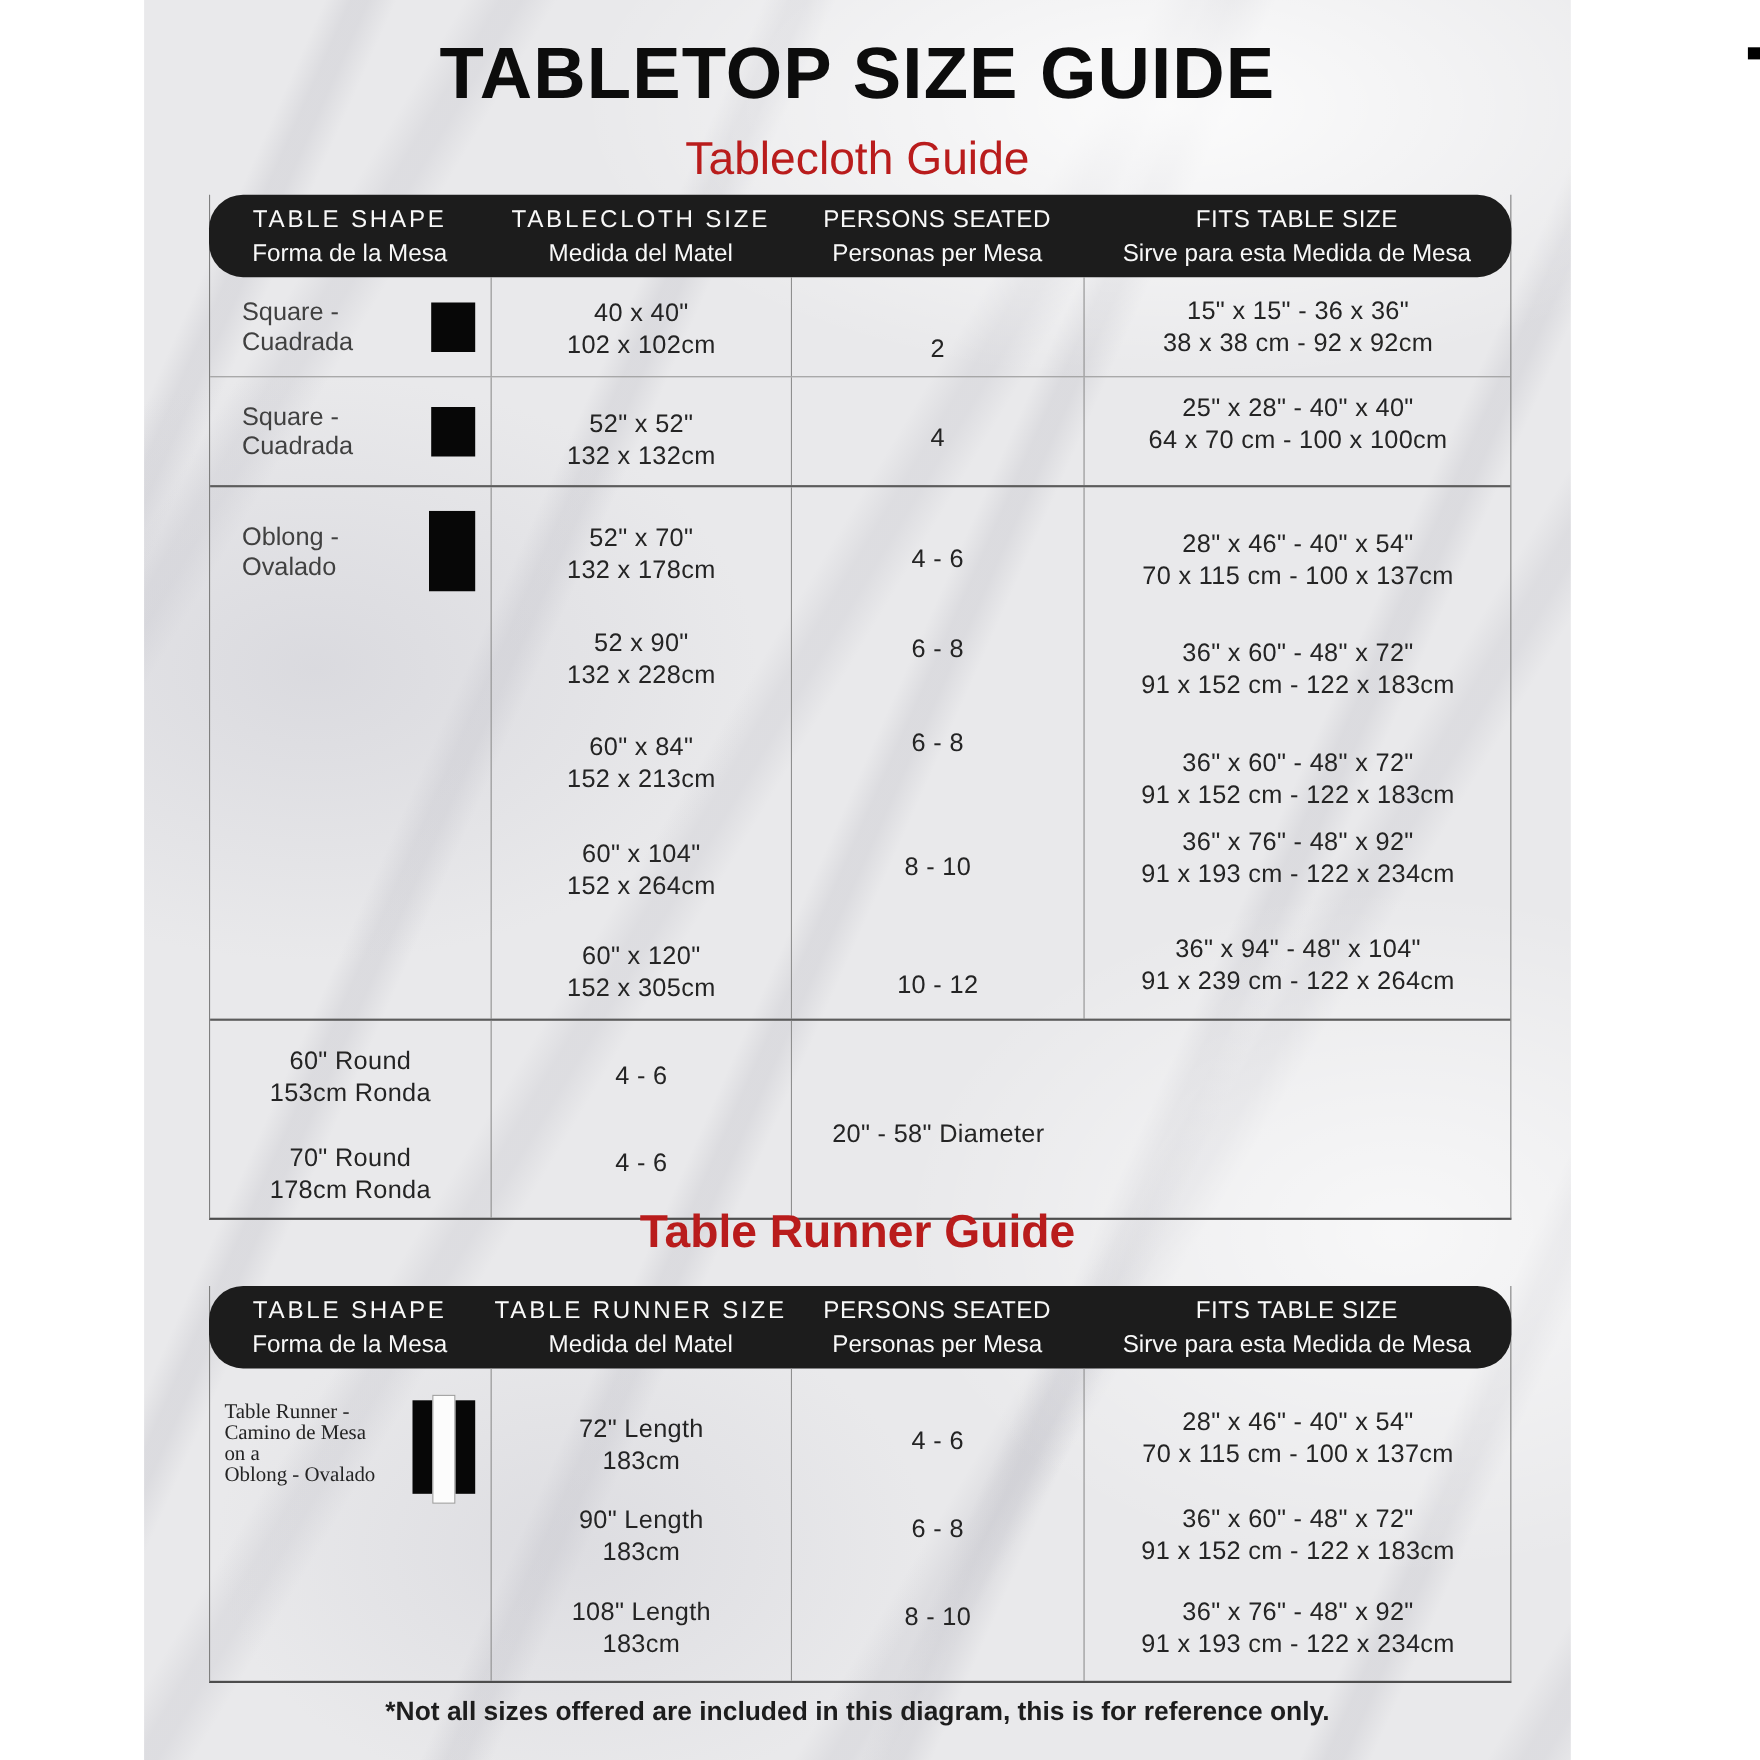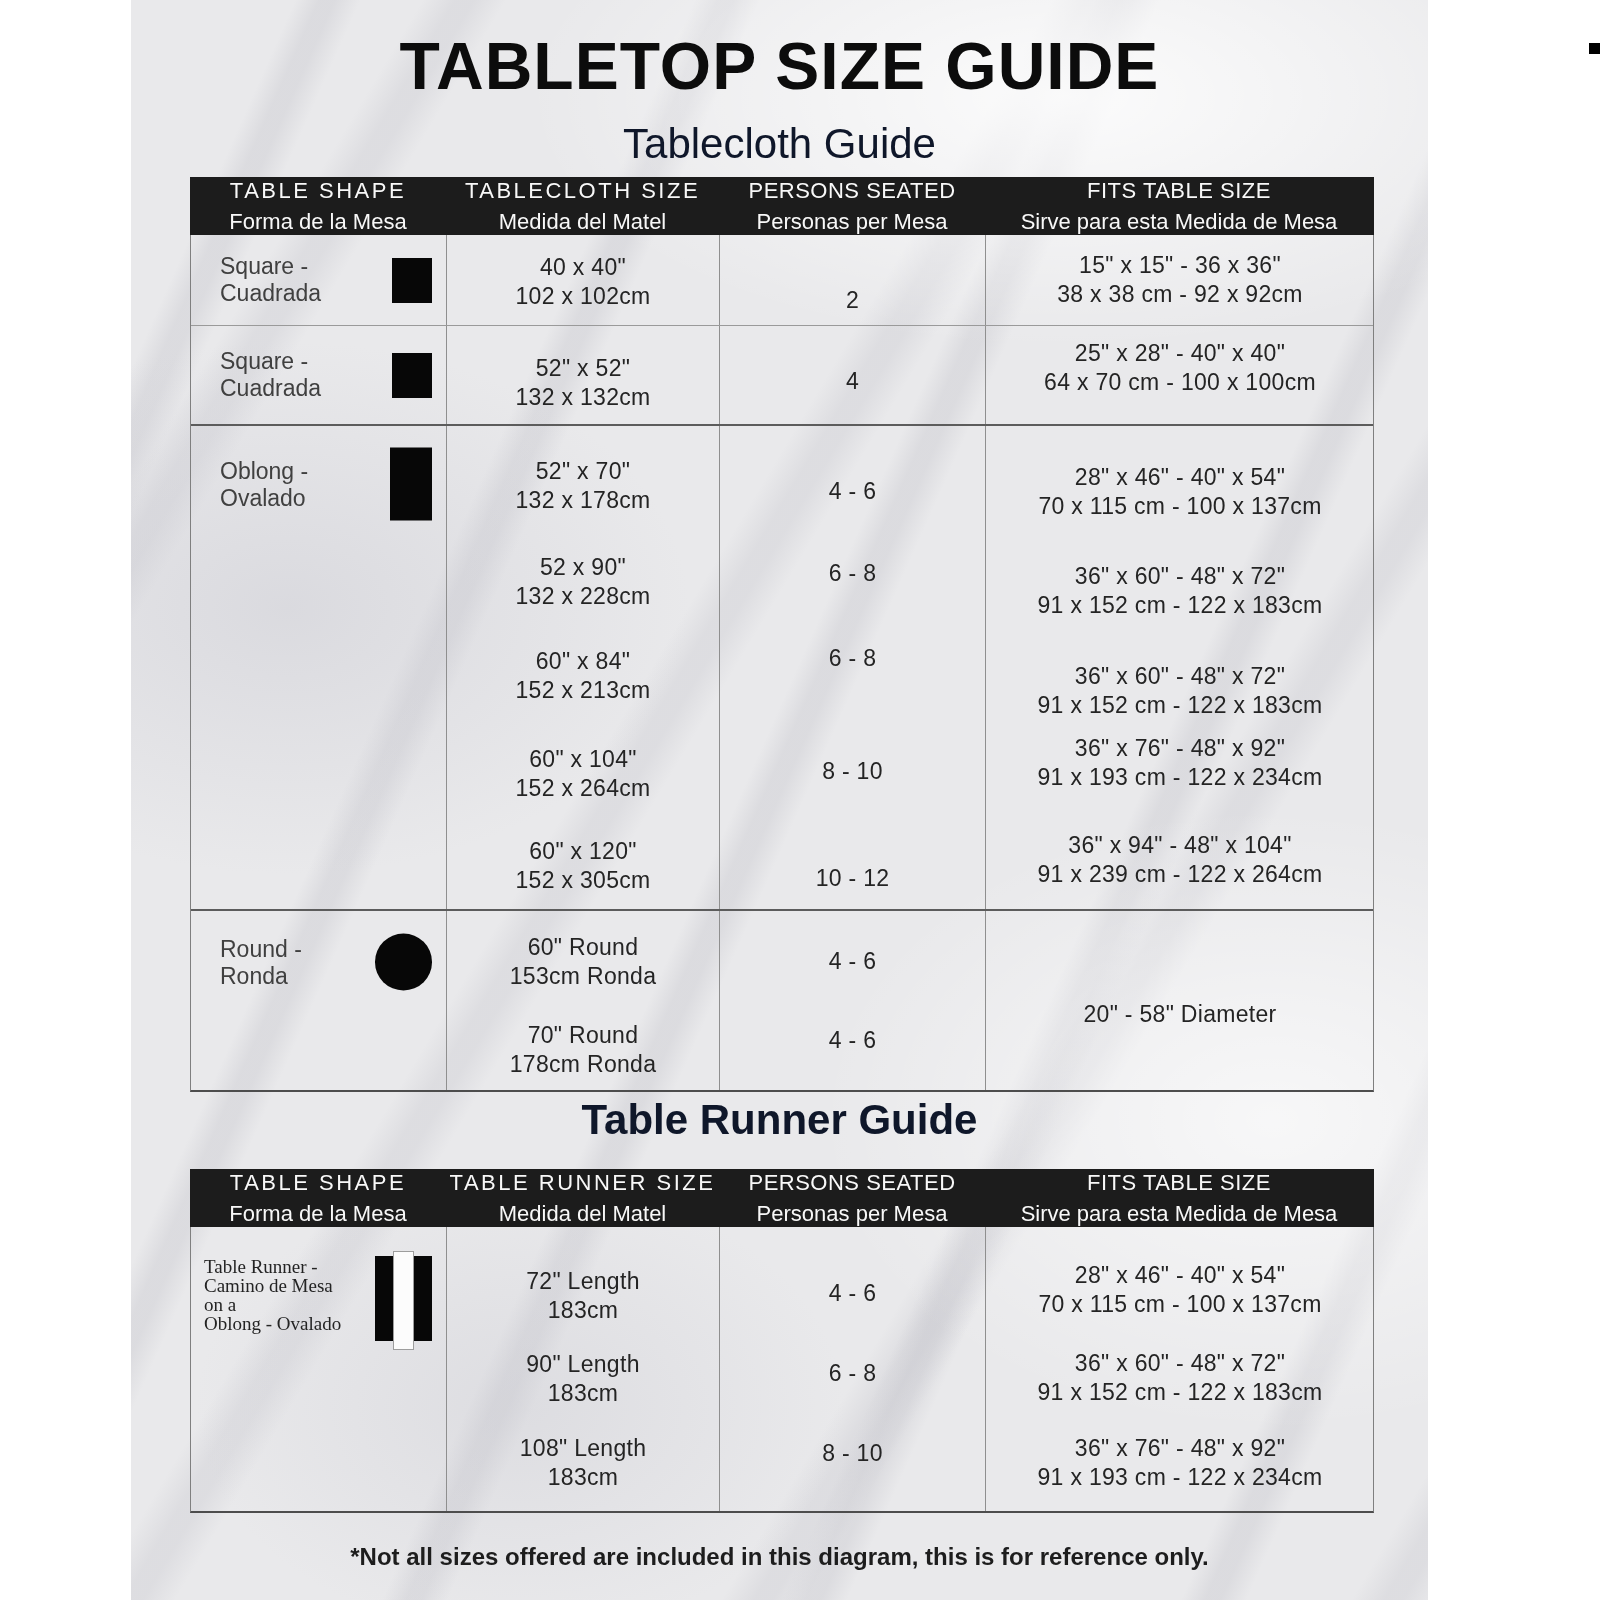--- a/index.html
+++ b/index.html
@@ -9,30 +9,30 @@
          background-color:#e9e9eb;
          background-image:
            radial-gradient(ellipse 900px 420px at 72% 6%, rgba(255,255,255,0.85), rgba(255,255,255,0) 60%),
            radial-gradient(ellipse 650px 430px at 12% 38%, rgba(200,200,208,0.45), rgba(200,200,208,0) 62%),
            radial-gradient(ellipse 760px 520px at 88% 70%, rgba(255,255,255,0.65), rgba(255,255,255,0) 60%),
            radial-gradient(ellipse 500px 350px at 30% 88%, rgba(198,198,206,0.35), rgba(198,198,206,0) 65%),
            repeating-linear-gradient(114deg, rgba(172,172,182,0) 0px, rgba(172,172,182,0) 150px, rgba(172,172,182,0.22) 172px, rgba(172,172,182,0.22) 186px, rgba(172,172,182,0) 210px, rgba(172,172,182,0) 365px),
            repeating-linear-gradient(121deg, rgba(160,160,172,0) 0px, rgba(160,160,172,0) 250px, rgba(160,160,172,0.16) 278px, rgba(160,160,172,0.16) 294px, rgba(160,160,172,0) 322px, rgba(160,160,172,0) 540px);}
   .page-title{position:absolute;left:131px;width:1297px;top:28px;text-align:center;
          font-size:66px;font-weight:bold;letter-spacing:1px;color:#0c0c0c;}
-  .guide-heading{position:absolute;left:131px;width:1297px;text-align:center;font-size:42px;color:#0f172a;}
+  .guide-heading{position:absolute;left:131px;width:1297px;text-align:center;font-size:42px;color:#b91c1c;}
   #heading-tablecloth{top:120px;}
   #heading-runner{top:1096px;font-weight:bold;}
 
   .tbl{position:absolute;left:190px;width:1184px;border-left:1px solid #7f7f7f;border-right:1px solid #7f7f7f;
        border-bottom:2px solid #4d4d4d;box-sizing:border-box;}
   #tbl-tablecloth{top:177px;}
   #tbl-runner{top:1169px;}
-  .thead{display:grid;grid-template-columns:256px 273px 266px 388px;height:58px;background:#1c1c1c;color:#f8f8f8;
-         margin:0 -1px;}
+  .thead{display:grid;grid-template-columns:256px 273px 266px 388px;height:75px;background:#1c1c1c;color:#f8f8f8;
+         margin:0 -1px;border-radius:31px;}
   .hcell{display:flex;flex-direction:column;align-items:center;justify-content:center;gap:5px;text-align:center;}
   .h-en{font-size:22px;letter-spacing:2.5px;}
   .hcell:nth-child(3) .h-en,.hcell:nth-child(4) .h-en{letter-spacing:0.5px;}
   .h-es{font-size:22px;}
 
   .sec{position:relative;display:grid;grid-template-columns:256px 273px 266px 388px;}
   .sec-line{border-top:2px solid #5c5c5c;}
   .sec-hairline{border-top:1px solid #9a9a9a;}
   #sec-square1{height:90px;}
   #sec-square2{height:98px;}
@@ -193,26 +193,20 @@
         </div>
         <div class="blk" style="top:434px;">
           <div>36" x 94" - 48" x 104"</div>
           <div>91 x 239 cm - 122 x 264cm</div>
         </div>
       </div>
     </div>
 
     <div class="sec sec-line" id="sec-round">
       <div class="cell">
-        <div class="shape-row" style="top:51px;">
-          <span class="shape-label">Round - Ronda</span>
-          <span class="icon-circle"></span>
-        </div>
-      </div>
-      <div class="cell">
         <div class="blk" style="top:51px;">
           <div>60" Round</div>
           <div>153cm Ronda</div>
         </div>
         <div class="blk" style="top:139px;">
           <div>70" Round</div>
           <div>178cm Ronda</div>
         </div>
       </div>
       <div class="cell">

